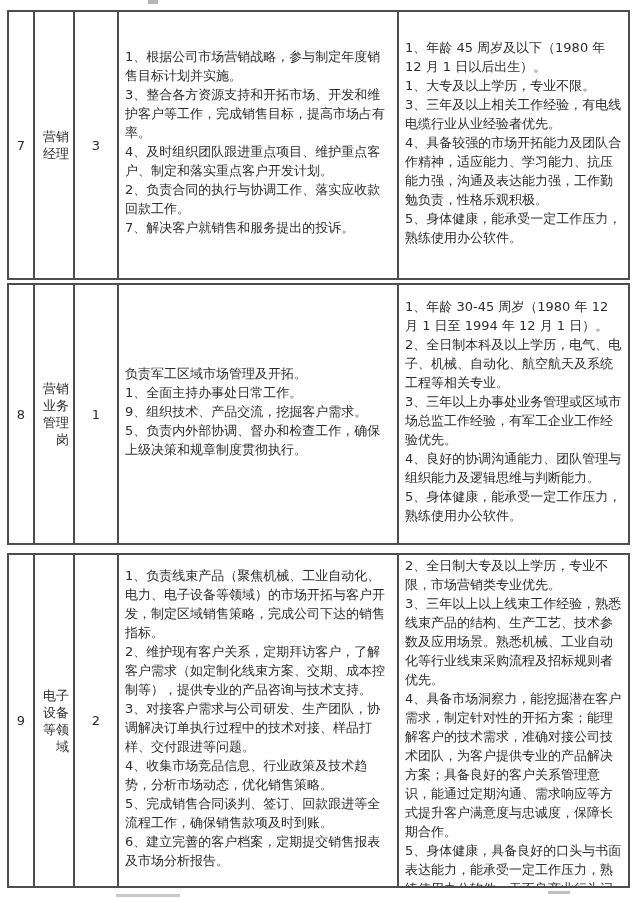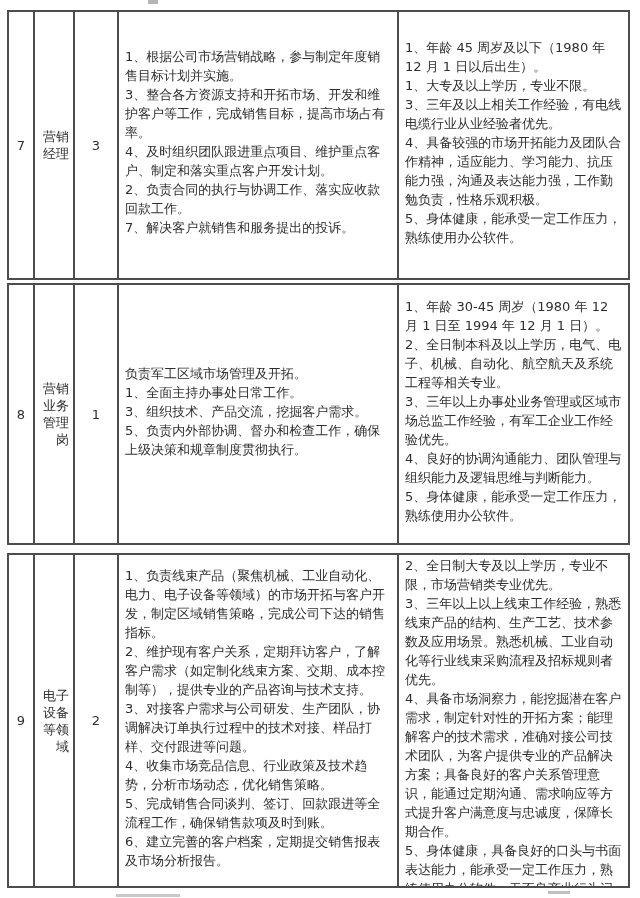--- a/index.html
+++ b/index.html
@@ -94,21 +94,21 @@
         </div>
     </div>
 
     <div class="trow trow-8">
       <div class="cell cell-center">8</div>
       <div class="cell cell-center cell-pos">营销业务管理岗</div>
       <div class="cell cell-center">1</div>
       <div class="cell cell-text">
           <p>负责军工区域市场管理及开拓。</p>
           <p>1、全面主持办事处日常工作。</p>
-          <p>3、组织技术、产品交流，挖掘客户需求。</p>
+          <p>9、组织技术、产品交流，挖掘客户需求。</p>
           <p>5、负责内外部协调、督办和检查工作，确保上级决策和规章制度贯彻执行。</p>
         </div>
       <div class="cell cell-text">
           <p>1、年龄 30-45 周岁（1980 年 12 月 1 日至 1994 年 12 月 1 日）。</p>
           <p>2、全日制本科及以上学历，电气、电子、机械、自动化、航空航天及系统工程等相关专业。</p>
           <p>3、三年以上办事处业务管理或区域市场总监工作经验，有军工企业工作经验优先。</p>
           <p>4、良好的协调沟通能力、团队管理与组织能力及逻辑思维与判断能力。</p>
           <p>5、身体健康，能承受一定工作压力，熟练使用办公软件。</p>
         </div>
     </div>

